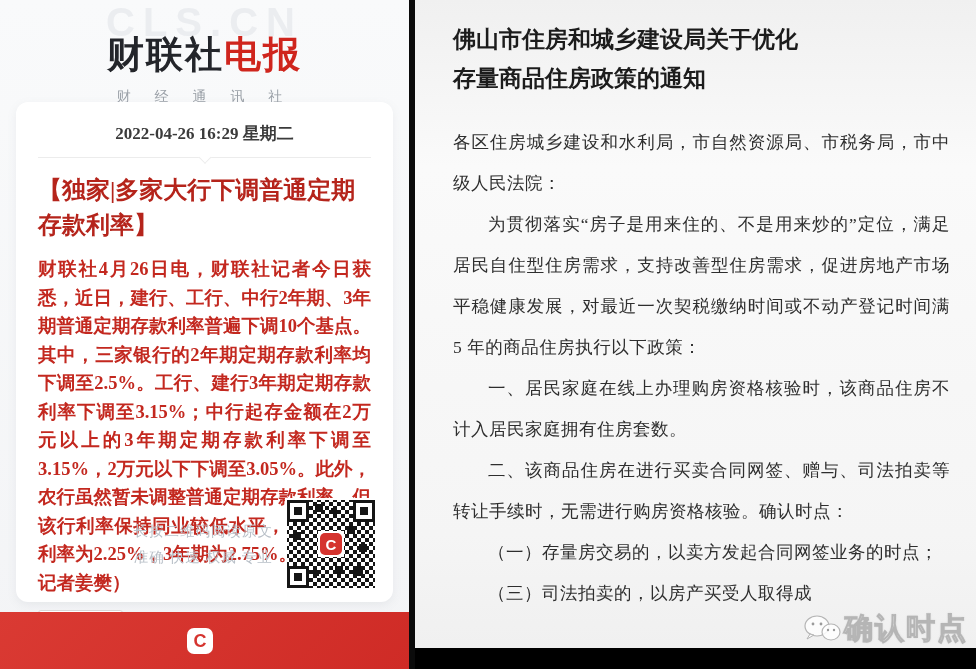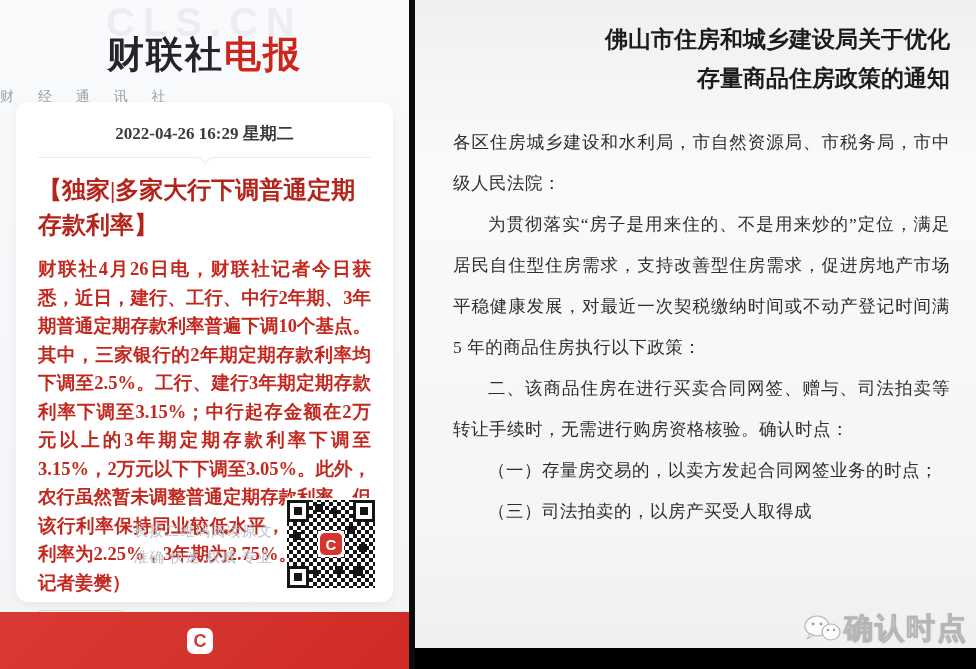--- a/index.html
+++ b/index.html
@@ -8,21 +8,21 @@
   .page { display:flex; width:976px; height:669px; }
 
   
   .left { width:409px; position:relative; background:linear-gradient(180deg,#f9fafb,#f3f4f6); overflow:hidden; }
   .cls-watermark { position:absolute; top:0px; left:0; width:100%; text-align:center;
     font-size:40px; font-weight:bold; letter-spacing:8px; color:#ebedf0; }
   .brand { position:relative; text-align:center; margin-top:30px; font-size:37px; font-weight:900;
     font-family:"Liberation Sans", sans-serif; letter-spacing:2px; }
   .brand .b1 { color:#23252a; }
   .brand .b2 { color:#cf251d; }
-  .brand-sub { position:relative; text-align:left; margin-top:8px; font-size:14px; color:#9ba1a8; letter-spacing:10px; }
+  .brand-sub { position:relative; text-align:center; margin-top:8px; font-size:14px; color:#9ba1a8; letter-spacing:10px; }
 
   .card { position:absolute; left:16px; right:16px; top:102px; bottom:67px;
     background:#fff; border-radius:12px; box-shadow:0 3px 10px rgba(120,130,140,.10);
     padding:20px 22px 14px 22px; }
   .date { text-align:center; font-family:"Liberation Serif", serif; font-weight:bold;
     color:#3b3b3b; font-size:17px; }
   .date-rule { position:relative; margin-top:12px; border-top:1px solid #ececec; height:8px; }
   .date-rule .notch { position:absolute; left:50%; top:-5px; width:9px; height:9px; background:#fff;
     border-right:1px solid #ececec; border-bottom:1px solid #ececec; transform:translateX(-50%) rotate(45deg); }
   .headline { margin-top:8px; color:#b5241b; font-family:"Liberation Serif", serif;
@@ -41,21 +41,21 @@
     font-weight:900; font-size:18px; line-height:26px; text-align:center; margin-right:9px; }
   .f-text { color:#fff; font-size:16.5px; letter-spacing:1.5px; }
 
   
   .divider { width:6px; background:#0b0b0b; }
 
   
   .right { flex:1; position:relative; overflow:hidden;
     background:linear-gradient(180deg,#f0f0f0,#fafafa 25%,#f5f5f5 80%,#efefef);
     padding:16px 26px 0 38px; }
-  .doc-title { text-align:right; font-family:"Liberation Serif", serif; font-weight:bold;
+  .doc-title { text-align:left; font-family:"Liberation Serif", serif; font-weight:bold;
     color:#1c1c1c; font-size:23px; line-height:39px; margin-top:4px; }
   .doc-body { margin-top:24px; font-family:"Liberation Serif", serif; color:#2e2e2e;
     font-size:17.5px; line-height:41px; text-align:justify; letter-spacing:0.5px; }
   .doc-body p { margin:0; }
   .doc-body p.indent { text-indent:2em; }
   .black-bar { position:absolute; left:0; right:0; bottom:0; height:21px; background:#000; }
   .wm { position:absolute; right:8px; bottom:20px; display:flex; align-items:center; gap:2px; }
   .wm-text { font-family:"Liberation Sans", sans-serif; font-weight:bold; font-size:29px;
     color:rgba(255,255,255,.55); -webkit-text-stroke:1px #b5b5b5; text-shadow:0 0 2px rgba(160,160,160,.6); letter-spacing:2px; }
 </style>
@@ -136,20 +136,21 @@
   <div class="divider"></div>
 
   <div class="right">
     <div class="doc-title">
       <div>佛山市住房和城乡建设局关于优化</div>
       <div>存量商品住房政策的通知</div>
     </div>
     <div class="doc-body">
       <p>各区住房城乡建设和水利局，市自然资源局、市税务局，市中级人民法院：</p>
       <p class="indent">为贯彻落实“房子是用来住的、不是用来炒的”定位，满足居民自住型住房需求，支持改善型住房需求，促进房地产市场平稳健康发展，对最近一次契税缴纳时间或不动产登记时间满 5 年的商品住房执行以下政策：</p>
+      <p class="indent">一、居民家庭在线上办理购房资格核验时，该商品住房不计入居民家庭拥有住房套数。</p>
       <p class="indent">二、该商品住房在进行买卖合同网签、赠与、司法拍卖等转让手续时，无需进行购房资格核验。确认时点：</p>
       <p class="indent">（一）存量房交易的，以卖方发起合同网签业务的时点；</p>
       <p class="indent">（三）司法拍卖的，以房产买受人取得成</p>
     </div>
 
     <div class="wm">
       <svg width="40" height="32" viewBox="0 0 40 32">
         <ellipse cx="15" cy="13" rx="12" ry="10" fill="rgba(255,255,255,.75)" stroke="#b5b5b5" stroke-width="1.2"></ellipse>
         <path d="M8 21 L5 26 L12 22 Z" fill="rgba(255,255,255,.75)" stroke="#b5b5b5" stroke-width="1"></path>
         <circle cx="11" cy="11" r="1.4" fill="#9a9a9a"></circle>

